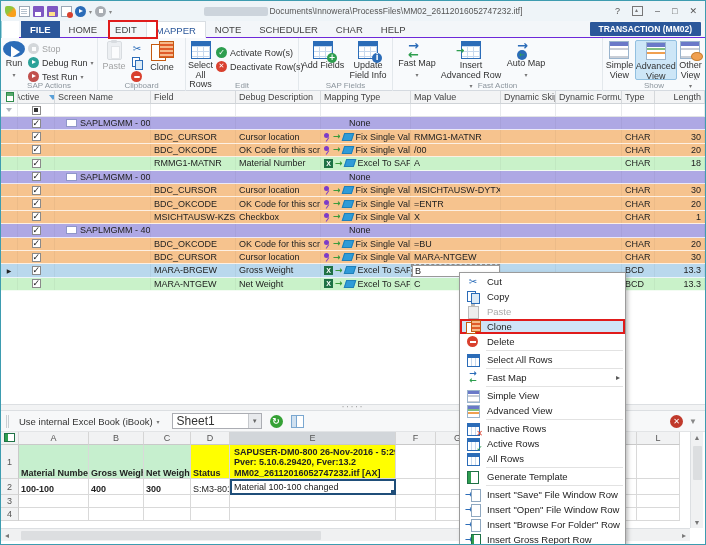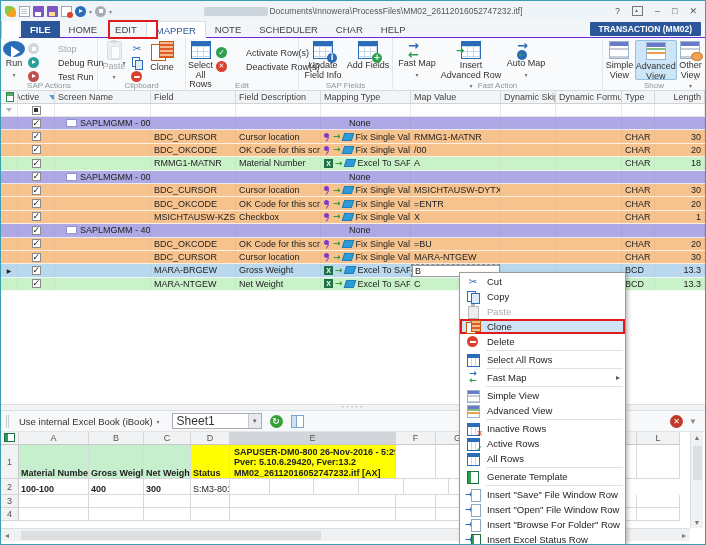--- a/index.html
+++ b/index.html
@@ -38,21 +38,21 @@
   #txn-badge{margin-left:auto;background:#2b579a;color:#fff;font-weight:bold;font-size:8.5px;padding:2px 9px;border-radius:1px}
   #txn-help{width:12px;height:12px;border-radius:50%;background:#2b6cb8;color:#fff;font:bold 9px/12px "Liberation Sans",sans-serif;text-align:center;margin:0 6px 0 4px}
   
   #ribbon{position:absolute;left:0;top:37px;width:704px;height:53px;background:#f8fafc;border-bottom:1px solid #d5dae0;display:flex;font-size:9px;color:#333}
   .rgroup{position:relative;height:53px;padding:2px 2px 11px 2px;display:flex;align-items:flex-start;gap:1px;border-right:1px solid #e3e8ec}
   .glabel{position:absolute;left:0;right:0;bottom:0;text-align:center;font-size:8px;color:#8c959d;line-height:10px}
   .bigbtn{height:40px;display:flex;flex-direction:column;align-items:center;justify-content:flex-start;text-align:center;line-height:9.5px;padding-top:1px;gap:2px}
   .bigbtn .cap{white-space:pre-line}
   .dis{opacity:.45}
   .smstack{display:flex;flex-direction:column;justify-content:flex-start;gap:1px;padding-top:2px}
-  .smbtn{display:flex;align-items:center;gap:19px;height:13px;padding:0 2px;white-space:nowrap}
+  .smbtn{display:flex;align-items:center;gap:3px;height:13px;padding:0 2px;white-space:nowrap}
   .caret{font-size:6px;color:#777}
   .hl{background:#cde6f7;border:1px solid #92c0e0;border-radius:2px}
   #rib-collapse{position:absolute;right:6px;bottom:4px;font-size:8px;color:#888}
   
   .run-big{width:22px;height:22px;border-radius:50%;background:#2b6cb8;position:relative}
   .run-big::after{content:"";position:absolute;left:8px;top:5px;border-left:9px solid #fff;border-top:6px solid transparent;border-bottom:6px solid transparent}
   .smc{width:11px;height:11px;border-radius:50%;position:relative;flex:none}
   .smc-stop{background:#a8adb3}.smc-stop::after{content:"";position:absolute;left:3.5px;top:3.5px;width:4px;height:4px;background:#fff}
   .smc-debug{background:#2aa198}.smc-debug::after,.smc-test::after{content:"";position:absolute;left:4px;top:3px;border-left:4px solid #fff;border-top:2.5px solid transparent;border-bottom:2.5px solid transparent}
   .smc-test{background:#c0504d}
@@ -286,26 +286,26 @@
         </div>
       <div class="smbtn">
           <span class="smc smc-x">✕</span>
           <span>Deactivate Row(s)</span>
         </div>
     </div>
     <div class="glabel">Edit</div>
   </div>
   <div class="rgroup" style="width:94px">
     <div class="bigbtn" style="width:44px">
+      <span class="tbl bdg bdg-plus"></span>
+        <span class="cap">Add Fields</span>
+    </div>
+    <div class="bigbtn" style="width:44px">
       <span class="tbl bdg bdg-i"></span>
         <span class="cap">Update Field Info</span>
-    </div>
-    <div class="bigbtn" style="width:44px">
-      <span class="tbl bdg bdg-plus"></span>
-        <span class="cap">Add Fields</span>
     </div>
     <div class="glabel">SAP Fields</div>
   </div>
   <div class="rgroup" style="width:210px">
     <div class="bigbtn" style="width:44px">
       <span class="arrows-big"></span>
         <span class="cap">Fast Map</span>
         <span class="caret">▾</span>
     </div>
     <div class="bigbtn" style="width:62px">
@@ -343,21 +343,21 @@
   <div class="ghead">
     <div class="c0">
         <span class="grid-corner-icon"></span>
       </div>
     <div class="c1">
         <span>Active</span>
         <span class="hfun"></span>
       </div>
     <div class="c2">Screen Name</div>
     <div class="c3">Field</div>
-    <div class="c4">Field Description</div>
+    <div class="c4">Debug Description</div>
     <div class="c5">Mapping Type</div>
     <div class="c6">Map Value</div>
     <div class="c7">Dynamic Skip</div>
     <div class="c8">Dynamic Formula</div>
     <div class="c9">Type</div>
     <div class="c10">Length</div>
   </div>
   <div class="gfilter">
     <div class="c0">
         <span class="ffun"></span>
@@ -696,20 +696,21 @@
     <div class="scell sc-x3"></div>
     <div class="scell sc-x4"></div>
     <div class="scell sc-l"></div>
   </div>
   <div class="srow r2">
     <div class="rowhdr">2</div>
     <div class="scell sc-a bold">100-100</div>
     <div class="scell sc-b bold">400</div>
     <div class="scell sc-c bold">300</div>
     <div class="scell sc-d">S:M3-801</div>
+    <div class="scell sc-e active-cell">Material 100-100 changed</div>
     <div class="scell sc-f"></div>
     <div class="scell sc-g"></div>
     <div class="scell sc-x1"></div>
     <div class="scell sc-x2"></div>
     <div class="scell sc-x3"></div>
     <div class="scell sc-x4"></div>
     <div class="scell sc-l"></div>
   </div>
   <div class="srow r3">
     <div class="rowhdr">3</div>
@@ -822,16 +823,16 @@
       <div class="cmi">
         <span class="mic mic-insert-open mins"></span>
         <span class="cml">Insert "Open" File Window Row</span>
       </div>
       <div class="cmi">
         <span class="mic mic-insert-browse mins"></span>
         <span class="cml">Insert "Browse For Folder" Row</span>
       </div>
       <div class="cmi">
         <span class="mic mic-insert-excel mins"></span>
-        <span class="cml">Insert Excel Status Row</span>
+        <span class="cml">Insert Gross Report Row</span>
       </div>
     </div>
 </div>
 
 </body></html>

